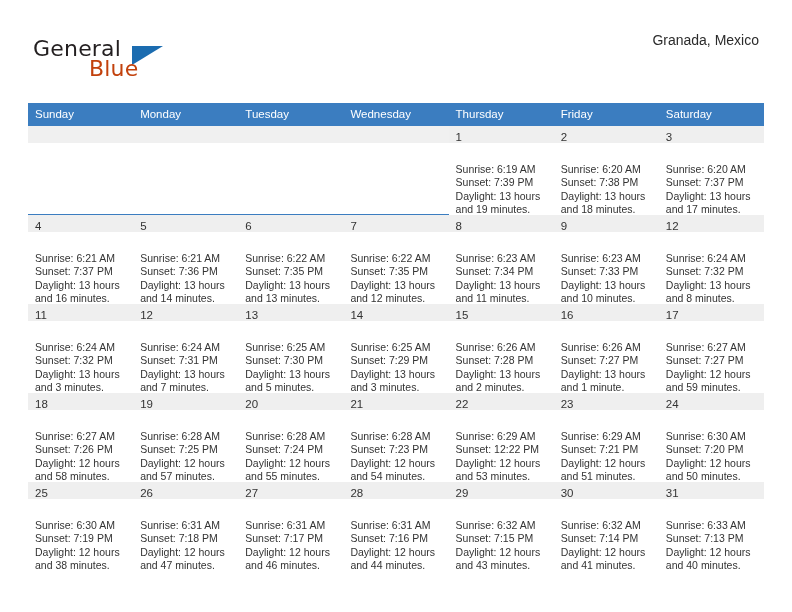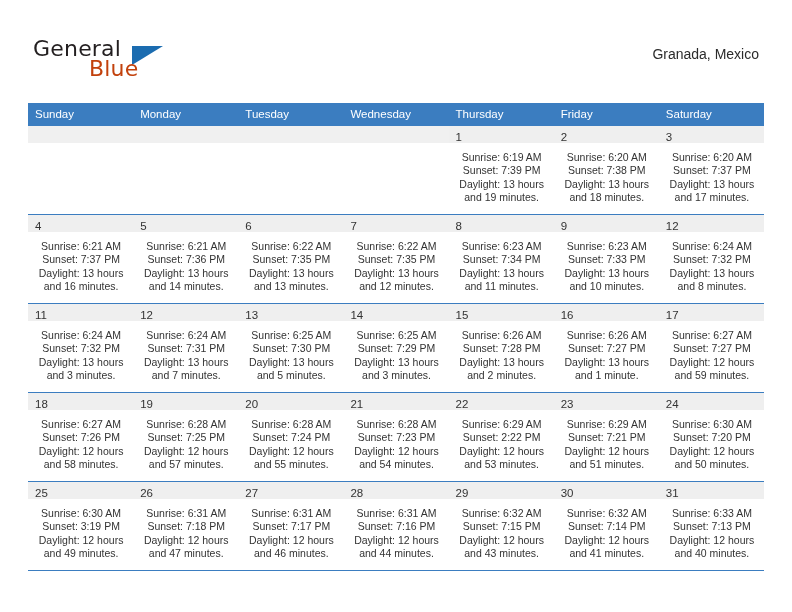--- a/index.html
+++ b/index.html
@@ -72,21 +72,21 @@
     font-size: 29px;
     font-weight: normal;
     color: #2b2b2b;
     line-height: 34px;
     font-family: "Liberation Sans", sans-serif;
   }
   .cal-subtitle {
     font-size: 14px;
     color: #2b2b2b;
     line-height: 20px;
-    margin-top: 16px;
+    margin-top: 2px;
     font-family: "Liberation Sans", sans-serif;
   }
 
   
   .cal-wrap {
     position: absolute;
     left: 28px;
     top: 103px;
     width: 736px;
   }
@@ -128,23 +128,22 @@
     padding: 1px 0 0 7px;
     box-sizing: border-box;
   }
   .daynum {
     font-size: 11.5px;
     color: #333333;
     line-height: 15px;
     font-family: "Liberation Sans", sans-serif;
   }
   .cell-body {
-    padding: 8px 6px 0 7px;
+    padding: 20px 6px 0 7px;
     background: #ffffff;
-    text-align: center;
   }
   .cell-line {
     font-size: 10.5px;
     line-height: 13.4px;
     color: #333333;
     white-space: nowrap;
     font-family: "Liberation Sans", sans-serif;
   }
 </style>
 </head>
@@ -449,21 +448,21 @@
                   <div class="cell-line">Daylight: 12 hours</div>
                   <div class="cell-line">and 54 minutes.</div>
                 </div>
               </div>
             </td>
             <td class="">
               <div class="cell-inner">
                 <div class="daynum-band"><span class="daynum">22</span></div>
                 <div class="cell-body">
                   <div class="cell-line">Sunrise: 6:29 AM</div>
-                  <div class="cell-line">Sunset: 2:22 PM</div>
+                  <div class="cell-line">Sunset: 12:22 PM</div>
                   <div class="cell-line">Daylight: 12 hours</div>
                   <div class="cell-line">and 53 minutes.</div>
                 </div>
               </div>
             </td>
             <td class="">
               <div class="cell-inner">
                 <div class="daynum-band"><span class="daynum">23</span></div>
                 <div class="cell-body">
                   <div class="cell-line">Sunrise: 6:29 AM</div>
@@ -484,23 +483,23 @@
                 </div>
               </div>
             </td>
           </tr>
           <tr>
             <td class="">
               <div class="cell-inner">
                 <div class="daynum-band"><span class="daynum">25</span></div>
                 <div class="cell-body">
                   <div class="cell-line">Sunrise: 6:30 AM</div>
-                  <div class="cell-line">Sunset: 3:19 PM</div>
-                  <div class="cell-line">Daylight: 12 hours</div>
-                  <div class="cell-line">and 49 minutes.</div>
+                  <div class="cell-line">Sunset: 7:19 PM</div>
+                  <div class="cell-line">Daylight: 12 hours</div>
+                  <div class="cell-line">and 38 minutes.</div>
                 </div>
               </div>
             </td>
             <td class="">
               <div class="cell-inner">
                 <div class="daynum-band"><span class="daynum">26</span></div>
                 <div class="cell-body">
                   <div class="cell-line">Sunrise: 6:31 AM</div>
                   <div class="cell-line">Sunset: 7:18 PM</div>
                   <div class="cell-line">Daylight: 12 hours</div>

